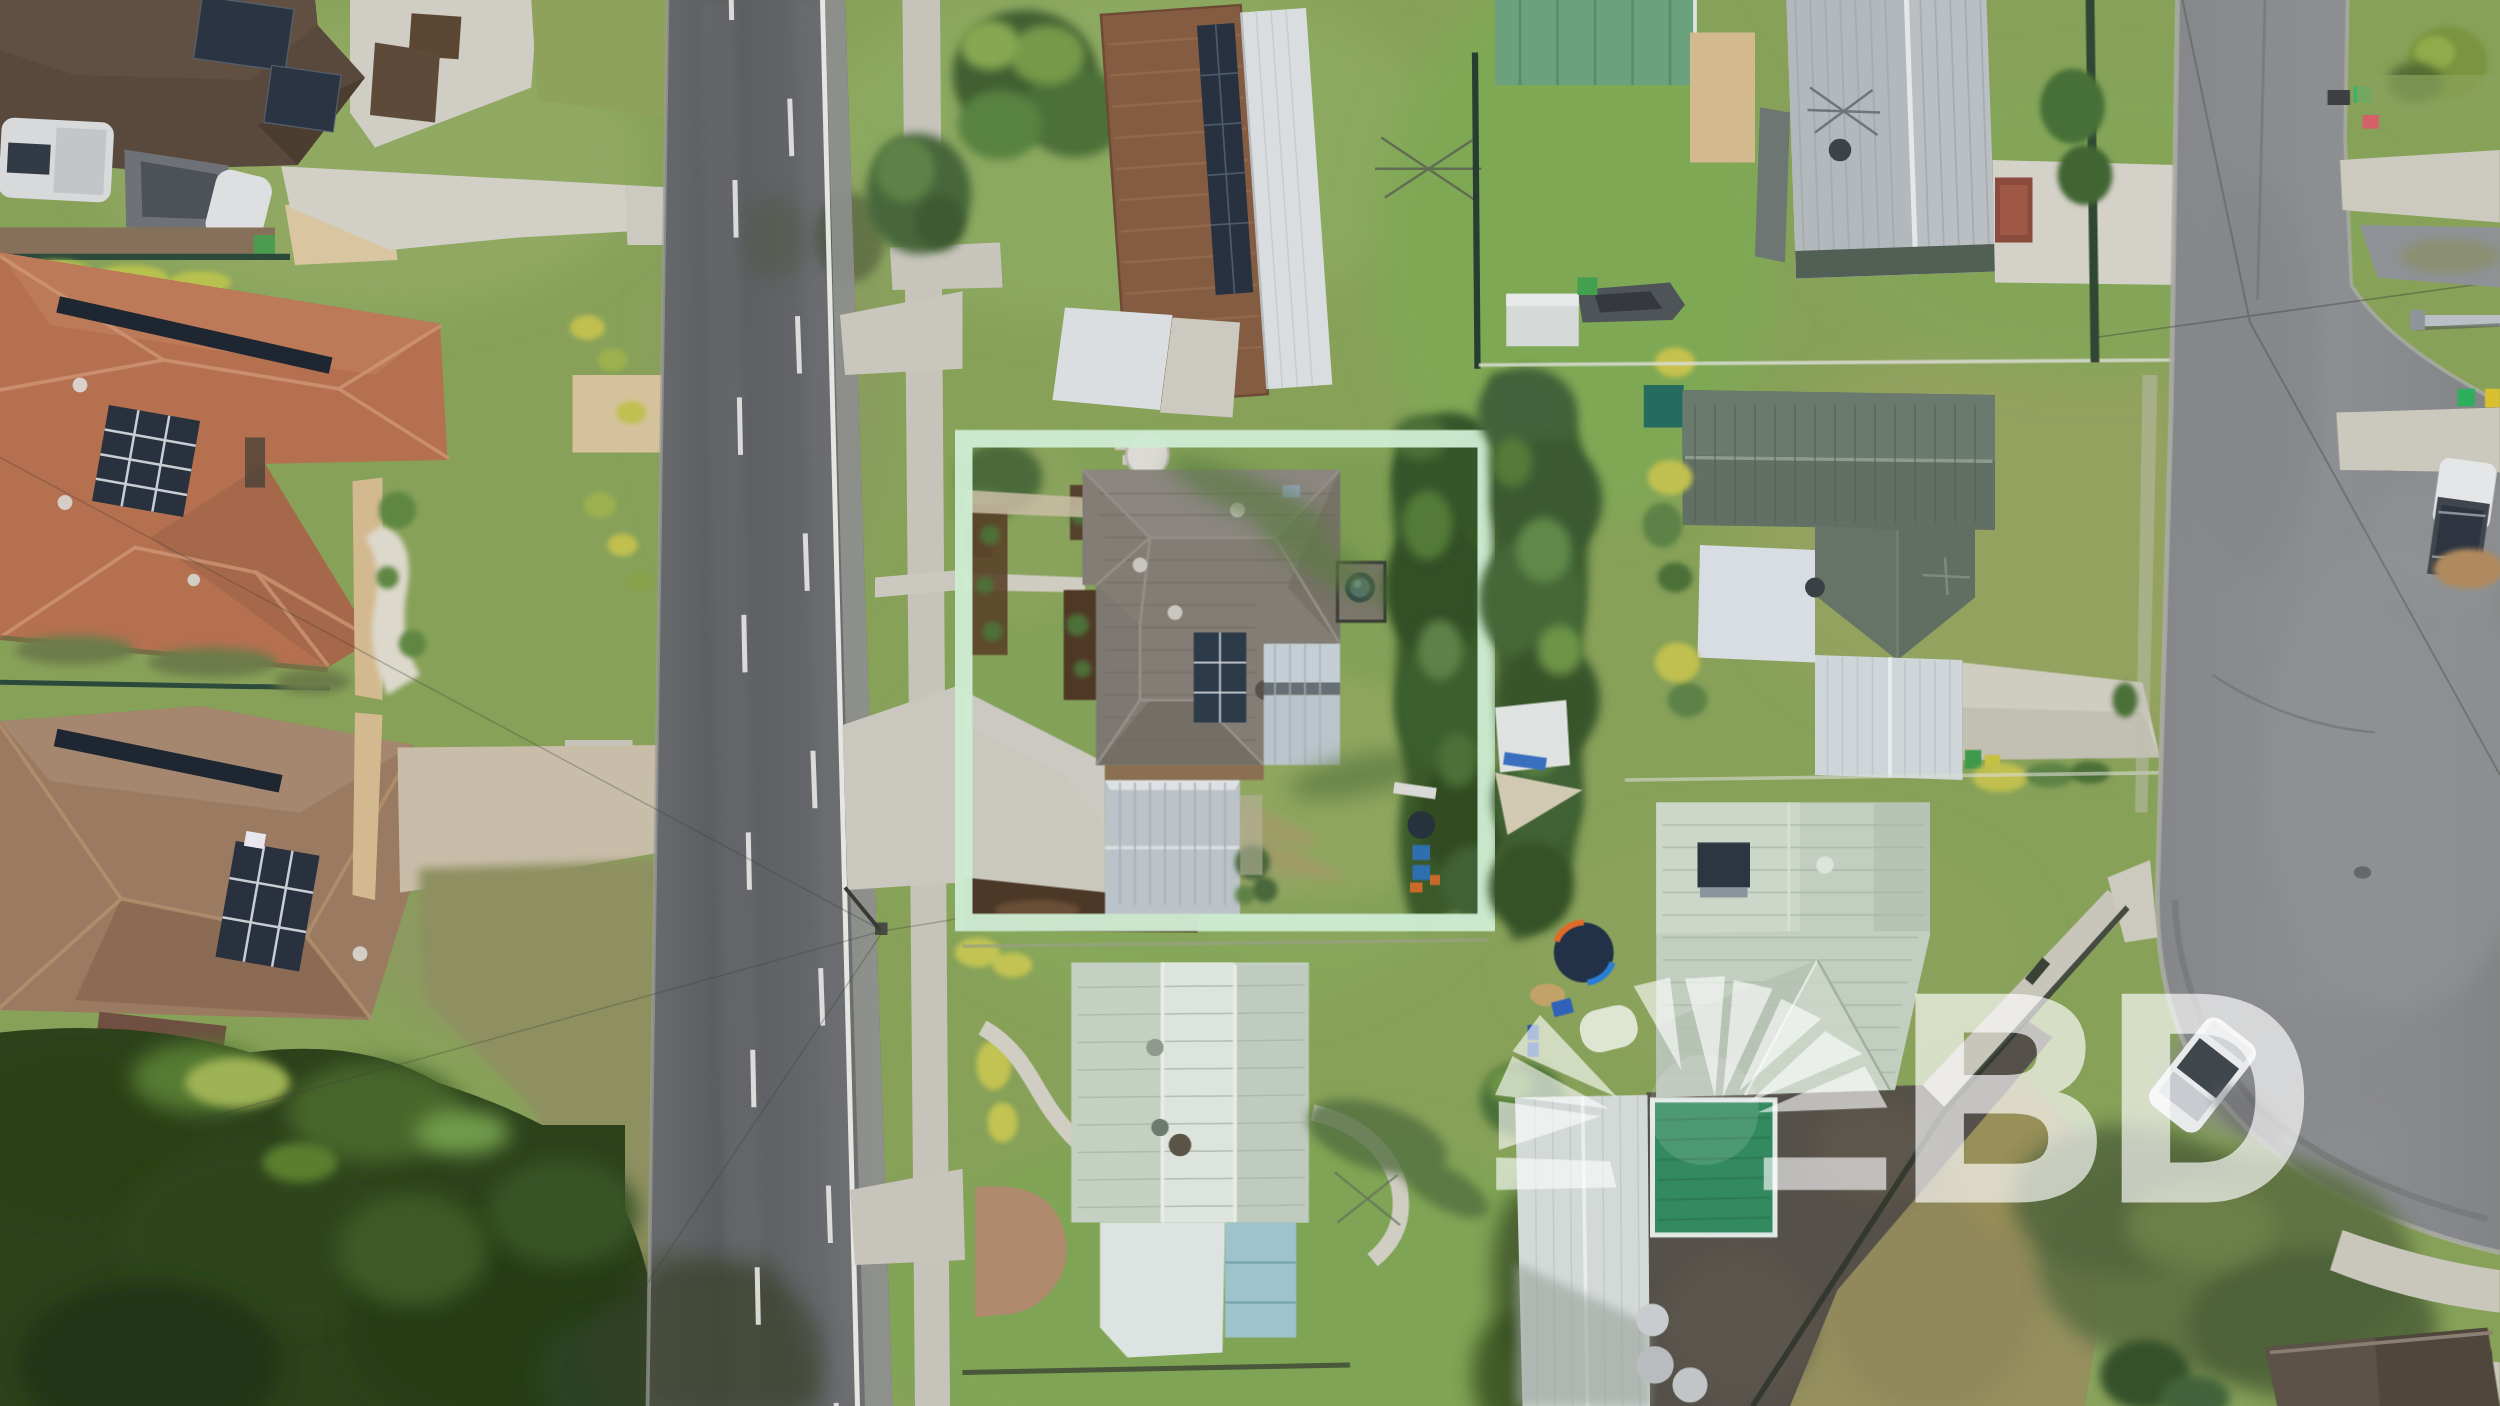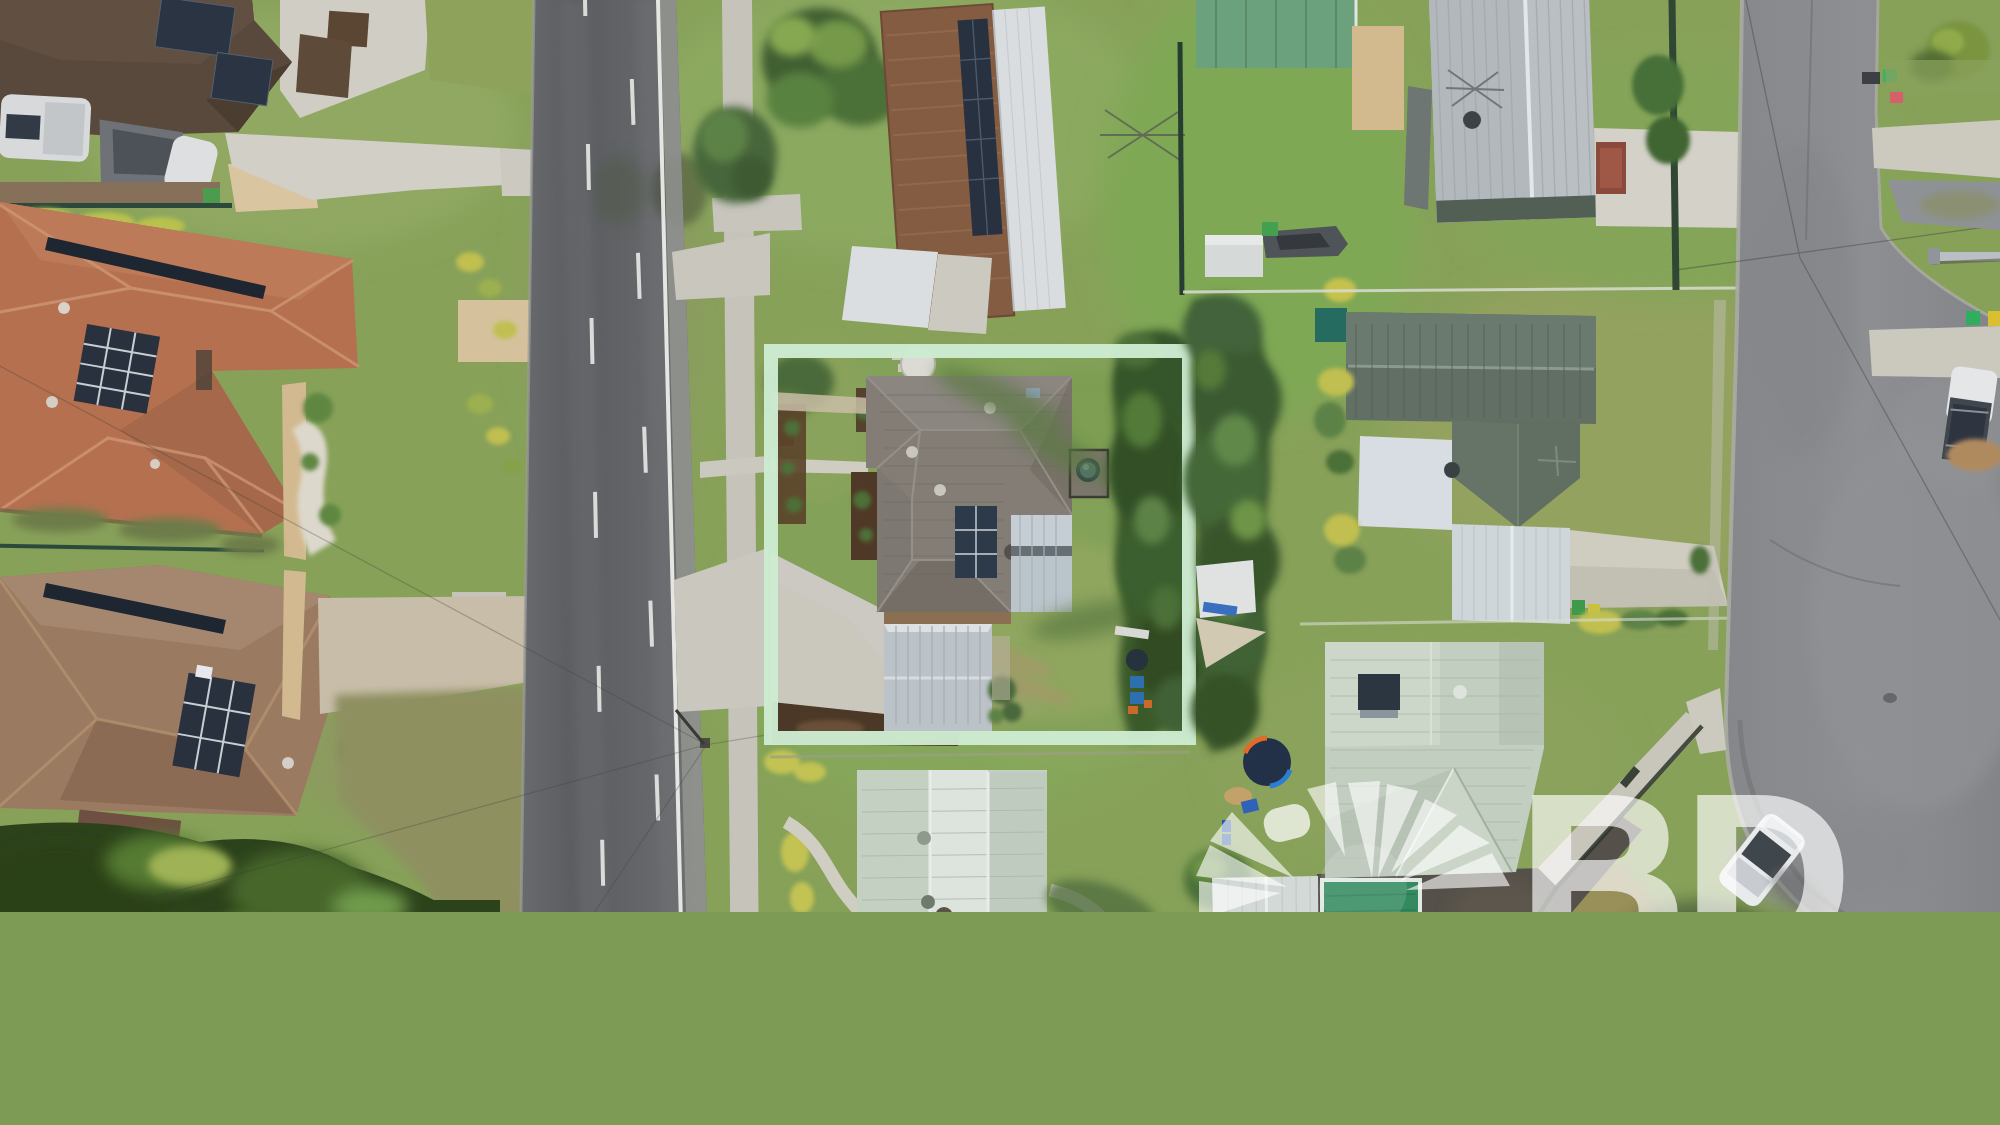--- a/index.html
+++ b/index.html
@@ -1,16 +1,16 @@
 <!DOCTYPE html>
 <html><head>
 <meta charset="utf-8">
 <style>
   html,body{margin:0;padding:0;background:#7d9b55;}
-  #stage{position:relative;width:2000px;height:912px;overflow:hidden;font-family:"Liberation Sans", sans-serif;}
+  #stage{position:relative;width:2000px;height:1125px;overflow:hidden;font-family:"Liberation Sans", sans-serif;}
   svg{display:block}
 </style>
 </head>
 <body>
 <div id="stage">
 <svg width="2000" height="1125" viewBox="0 0 2000 1125" xmlns="http://www.w3.org/2000/svg">
 <defs>
   <filter id="b2" x="-40%" y="-40%" width="180%" height="180%">
           <feGaussianBlur stdDeviation="2"></feGaussianBlur>
         </filter>

